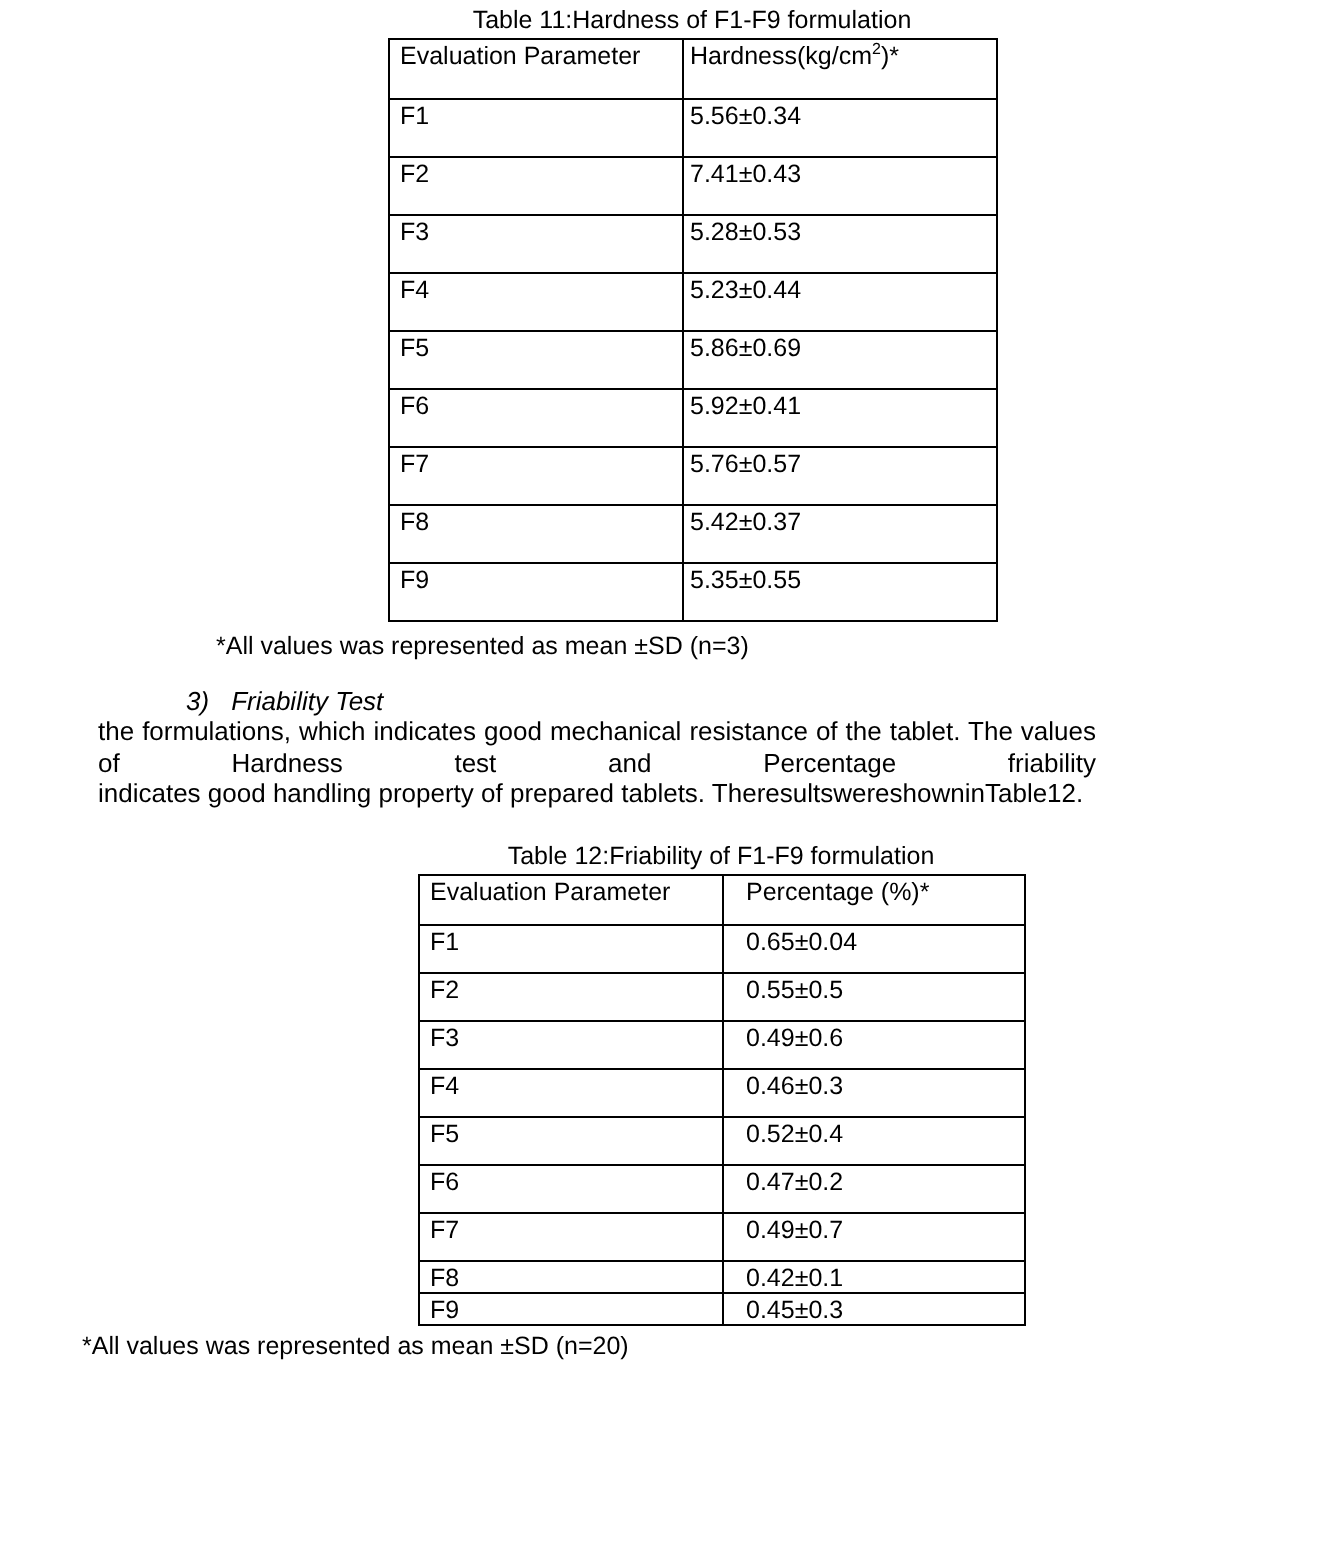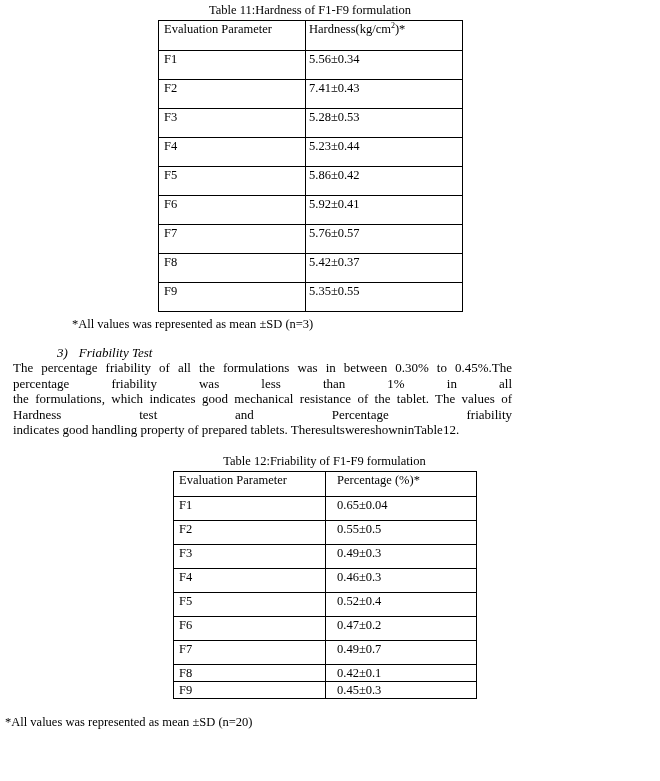--- a/index.html
+++ b/index.html
@@ -1,19 +1,19 @@
 <!DOCTYPE html>
 <html><head>
 <meta charset="utf-8">
 <style>
   html,body { margin:0; padding:0; background:#ffffff; }
   .page {
     width:524px; height:781px; background:#ffffff; color:#000;
-    font-family:Liberation Serif, serif;
-    font-size:12.5px; overflow:hidden; position:relative;
+    font-family:Liberation Sans, sans-serif;
+    font-size:12.5px; overflow:hidden; position:relative;padding-left:36px;
   }
   .tbl-title { text-align:center; margin-bottom:2px; white-space:nowrap; }
   table { border-collapse:collapse; table-layout:fixed; }
   td { border:1px solid #000; vertical-align:top; padding:1px 2px 0 5px; overflow:hidden; }
 
   .tblock11 { margin:3px 0 0 158px; width:304px; }
   .t11 { width:304px; }
   .t11 .hrow td { height:28px; }
   .t11 .drow td { height:27px; }
   .t11 td.c2 { padding-left:3px; }
@@ -21,21 +21,21 @@
   .tblock12 { margin:16px 0 0 173px; width:303px; }
   .t12 { width:303px; }
   .t12 .hrow td { height:23px; }
   .t12 .drow td { height:22px; }
   .t12 .srow td { height:14px; }
   .t12 td.c2 { padding-left:11px; }
 
   sup { font-size:8px; line-height:0; }
 
   .footnote1 { margin:5px 0 0 72px; }
-  .footnote2 { margin:16px 0 0 5px; }
+  .footnote2 { margin:3px 0 0 5px; }
 
   .section3 { margin:13px 12px 0 13px; }
   .section4 { margin:19px 12px 0 13px; }
   .sec-head { font-style:italic; font-size:13px; line-height:15px;margin-left:44px; }
   .sec-num { display:inline-block; margin-right:11px; }
   .pline { font-size:13px; line-height:15.5px; }
   .jfull { text-align:justify; text-align-last:justify; }
 </style>
 </head>
 <body>
@@ -65,21 +65,21 @@
       <tr class="drow">
         <td class="c1">F3</td>
         <td class="c2">5.28±0.53</td>
       </tr>
       <tr class="drow">
         <td class="c1">F4</td>
         <td class="c2">5.23±0.44</td>
       </tr>
       <tr class="drow">
         <td class="c1">F5</td>
-        <td class="c2">5.86±0.42</td>
+        <td class="c2">5.86±0.69</td>
       </tr>
       <tr class="drow">
         <td class="c1">F6</td>
         <td class="c2">5.92±0.41</td>
       </tr>
       <tr class="drow">
         <td class="c1">F7</td>
         <td class="c2">5.76±0.57</td>
       </tr>
       <tr class="drow">
@@ -90,21 +90,20 @@
         <td class="c1">F9</td>
         <td class="c2">5.35±0.55</td>
       </tr>
     </tbody>
       </table>
   </div>
   <div class="footnote1">*All values was represented as mean ±SD (n=3)</div>
 
   <div class="section3">
     <div class="sec-head"><span class="sec-num">3)</span><span>Friability Test</span></div>
-    <div class="pline jfull">The percentage friability of all the formulations was in between 0.30% to 0.45%.The percentage friability was less than 1% in all</div>
     <div class="pline jfull">the formulations, which indicates good mechanical resistance of the tablet. The values of Hardness test and Percentage friability</div>
     <div class="pline">indicates good handling property of prepared tablets. TheresultswereshowninTable12.</div>
   </div>
 
   <div class="tblock12">
     <div class="tbl-title">Table 12:Friability of F1-F9 formulation</div>
     <table class="t12">
       <colgroup>
           <col style="width:152px">
           <col style="width:151px">
@@ -117,21 +116,21 @@
       <tr class="drow">
         <td class="c1">F1</td>
         <td class="c2">0.65±0.04</td>
       </tr>
       <tr class="drow">
         <td class="c1">F2</td>
         <td class="c2">0.55±0.5</td>
       </tr>
       <tr class="drow">
         <td class="c1">F3</td>
-        <td class="c2">0.49±0.3</td>
+        <td class="c2">0.49±0.6</td>
       </tr>
       <tr class="drow">
         <td class="c1">F4</td>
         <td class="c2">0.46±0.3</td>
       </tr>
       <tr class="drow">
         <td class="c1">F5</td>
         <td class="c2">0.52±0.4</td>
       </tr>
       <tr class="drow">

